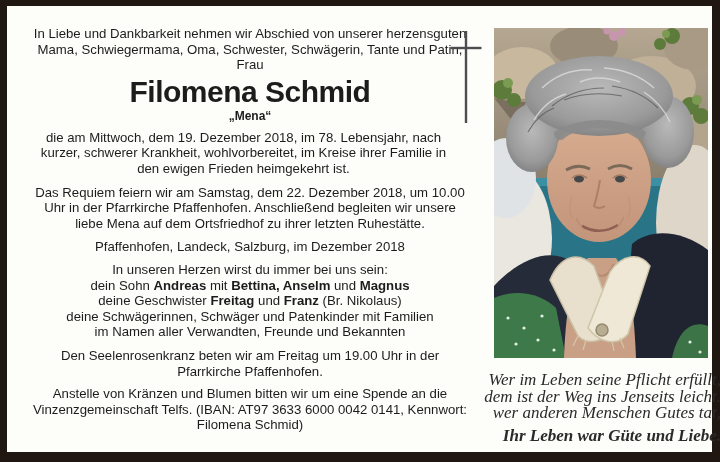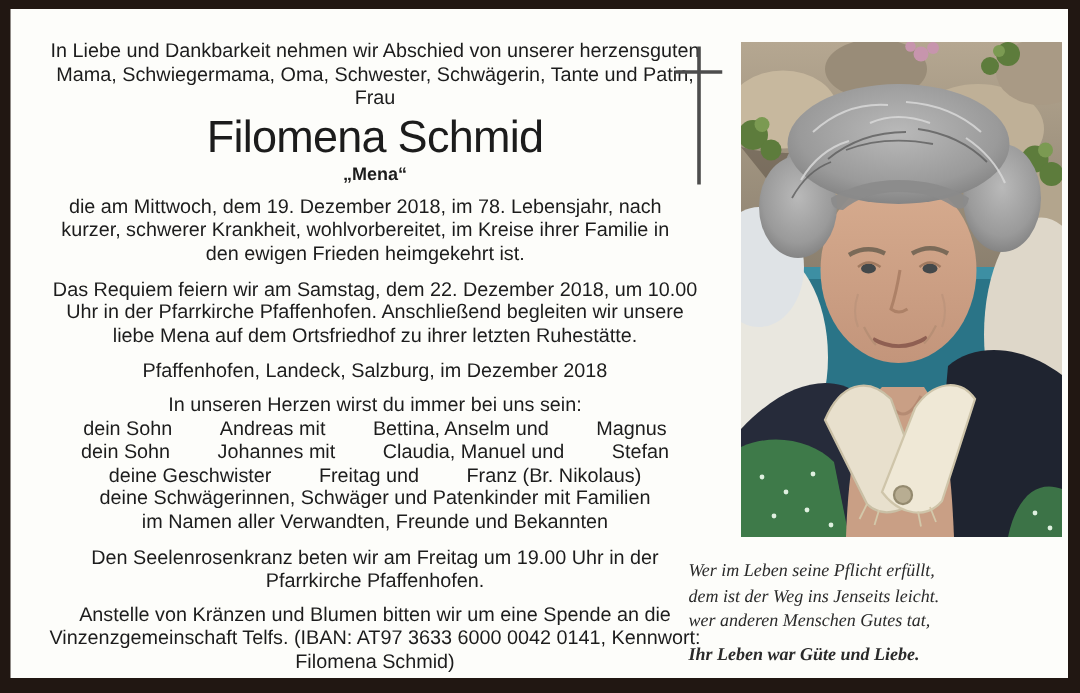--- a/index.html
+++ b/index.html
@@ -24,51 +24,51 @@
     text-align:center;
     font-size:13.2px;
     line-height:15.6px;
     color:#1c1c1c;
   }
   .intro{margin:0;}
   .deceased-name{
     margin:2px 0 0 0;
     font-size:30px;
     line-height:34px;
-    font-weight:400;
+    font-weight:700;
     letter-spacing:-0.5px;
   }
   .nickname{
     margin:0;
     font-size:12px;
     font-weight:700;
     line-height:15px;
   }
   .para{margin:6px 13px 0 0;}
   .para-req{margin:8px 0 0 0;}
   .place-date{margin:8px 0 0 0;}
   .family{margin:7px 0 0 0;text-align:center;}
-  .family .bold,.bold{font-weight:400;margin-left:28px;}
+  .family .bold,.bold{font-weight:700;}
   .rosary{margin:8px 0 0 0;}
   .donation{margin:7px 0 0 0;}
   
   .cross-wrap{
     position:absolute;left:443px;top:24px;width:32px;height:94px;
   }
   .photo-wrap{
     position:absolute;left:487px;top:22px;width:214px;height:330px;
     background:#9a9a8a;
   }
   .photo-wrap svg{display:block;}
   .quote{
     position:absolute;left:452px;top:366px;width:262px;
-    text-align:left;
+    text-align:right;
     font-family:"Liberation Serif", serif;
     font-style:italic;
-    font-size:12px;
+    font-size:17px;
     line-height:16.5px;
     color:#2a2a2a;
   }
   .quote-closing{margin-top:6px;font-weight:bold;}
 </style>
 </head>
 <body>
 
 <div class="frame">
   <div class="sheet">
@@ -77,21 +77,20 @@
       <p class="intro">In Liebe und Dankbarkeit nehmen wir Abschied von unserer herzensguten Mama, Schwiegermama, Oma, Schwester, Schwägerin, Tante und Patin, Frau</p>
       <p class="deceased-name">Filomena Schmid</p>
       <p class="nickname">„Mena“</p>
       <p class="para">die am Mittwoch, dem 19. Dezember 2018, im 78. Lebensjahr, nach kurzer, schwerer Krankheit, wohlvorbereitet, im Kreise ihrer Familie in den ewigen Frieden heimgekehrt ist.</p>
       <p class="para-req">Das Requiem feiern wir am Samstag, dem 22. Dezember 2018, um 10.00 Uhr in der Pfarrkirche Pfaffenhofen. Anschließend begleiten wir unsere liebe Mena auf dem Ortsfriedhof zu ihrer letzten Ruhestätte.</p>
       <p class="place-date">Pfaffenhofen, Landeck, Salzburg, im Dezember 2018</p>
       <div class="family">
         <div>In unseren Herzen wirst du immer bei uns sein:</div>
         <div>
             <div><span>dein Sohn </span><span class="bold">Andreas</span><span> mit </span><span class="bold">Bettina, Anselm</span><span> und </span><span class="bold">Magnus</span></div>
-            <div><span>dein Sohn </span><span class="bold">Johannes</span><span> mit </span><span class="bold">Claudia, Manuel</span><span> und </span><span class="bold">Stefan</span></div>
             <div><span>deine Geschwister </span><span class="bold">Freitag</span><span> und </span><span class="bold">Franz</span><span> (Br. Nikolaus)</span></div>
             <div><span>deine Schwägerinnen, Schwäger und Patenkinder mit Familien</span></div>
             <div><span>im Namen aller Verwandten, Freunde und Bekannten</span></div>
           </div>
       </div>
       <p class="rosary">Den Seelenrosenkranz beten wir am Freitag um 19.00 Uhr in der Pfarrkirche Pfaffenhofen.</p>
       <p class="donation">Anstelle von Kränzen und Blumen bitten wir um eine Spende an die Vinzenzgemeinschaft Telfs. (IBAN: AT97 3633 6000 0042 0141, Kennwort: Filomena Schmid)</p>
     </div>
 
     <div class="cross-wrap">

